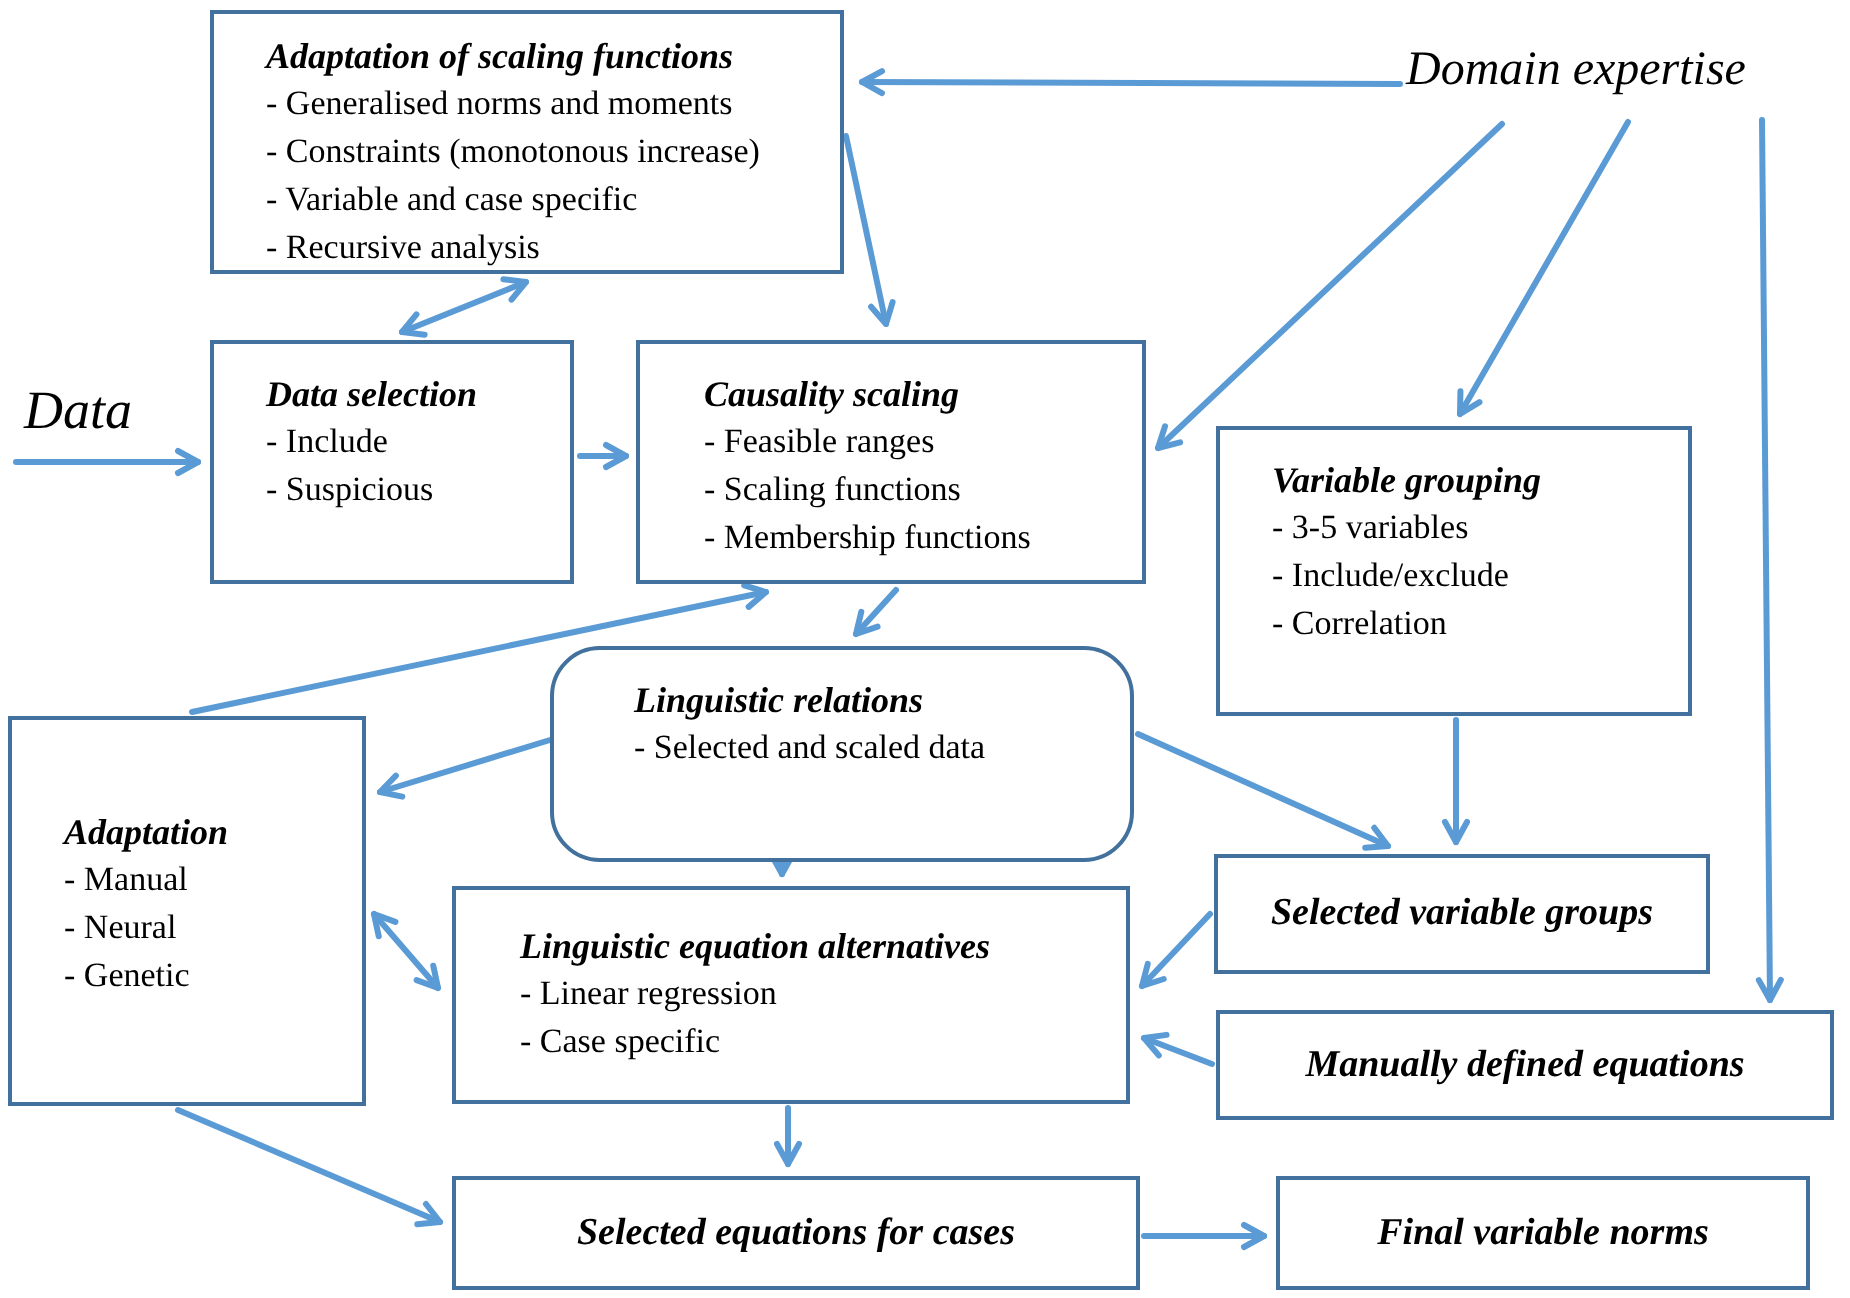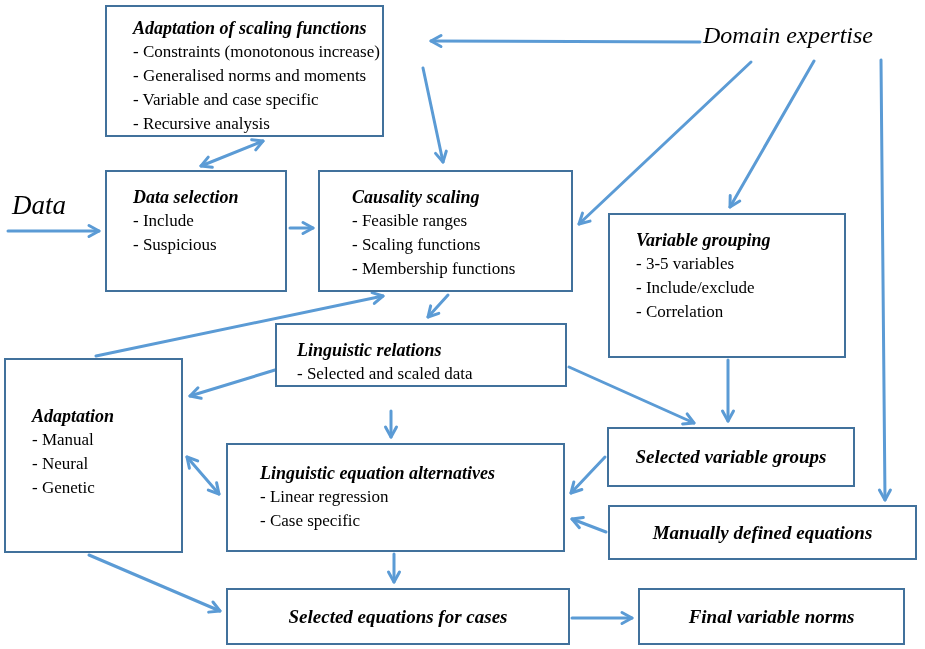--- a/index.html
+++ b/index.html
@@ -35,25 +35,25 @@
   }
   .box.center .box-title{font-size:19px;}
   .float-label{
     position:absolute;z-index:2;
     font-style:italic;
     white-space:nowrap;
   }
   #label-data{left:12px;top:190px;font-size:27px;text-align:right;}
   #label-domain{left:703px;top:22px;font-size:24px;}
 
-  #box-scaling-functions{left:105px;top:5px;width:279px;height:132px;padding-top:9px;}
+  #box-scaling-functions{left:105px;top:5px;width:317px;height:132px;padding-top:9px;}
   #box-data-selection{left:105px;top:170px;width:182px;height:122px;}
   #box-nonlinear{left:318px;top:170px;width:255px;height:122px;padding-left:32px;}
   #box-grouping{left:608px;top:213px;width:238px;height:145px;}
-  #box-ling-relations{left:275px;top:323px;width:292px;height:64px;padding-left:20px;}
+  #box-ling-relations{left:275px;top:323px;width:292px;height:108px;padding-left:40px;border-radius:25px;}
   #box-adaptation{left:4px;top:358px;width:179px;height:195px;padding-top:44px;}
   #box-ling-eq{left:226px;top:443px;width:339px;height:109px;padding-top:16px;padding-left:32px;}
   #box-sel-var-groups{left:607px;top:427px;width:248px;height:60px;}
   #box-manual-eq{left:608px;top:505px;width:309px;height:55px;}
   #box-sel-equations{left:226px;top:588px;width:344px;height:57px;}
   #box-final-groups{left:638px;top:588px;width:267px;height:57px;}
 </style>
 </head>
 <body>
 
@@ -87,22 +87,22 @@
       <line x1="89" y1="555" x2="220" y2="611" marker-end="url(#ah)"></line>
       <line x1="572" y1="618" x2="632" y2="618" marker-end="url(#ah)"></line>
     </g>
   </svg>
 
   <div class="float-label" id="label-data">Data</div>
   <div class="float-label" id="label-domain">Domain expertise</div>
 
   <div class="box" id="box-scaling-functions">
     <div class="box-title">Adaptation of scaling functions</div>
+    <div class="box-item">- Generalised norms and moments</div>
     <div class="box-item">- Constraints (monotonous increase)</div>
-    <div class="box-item">- Generalised norms and moments</div>
     <div class="box-item">- Variable and case specific</div>
     <div class="box-item">- Recursive analysis</div>
   </div>
 
   <div class="box" id="box-data-selection">
     <div class="box-title">Data selection</div>
     <div class="box-item">- Include</div>
     <div class="box-item">- Suspicious</div>
   </div>
 

